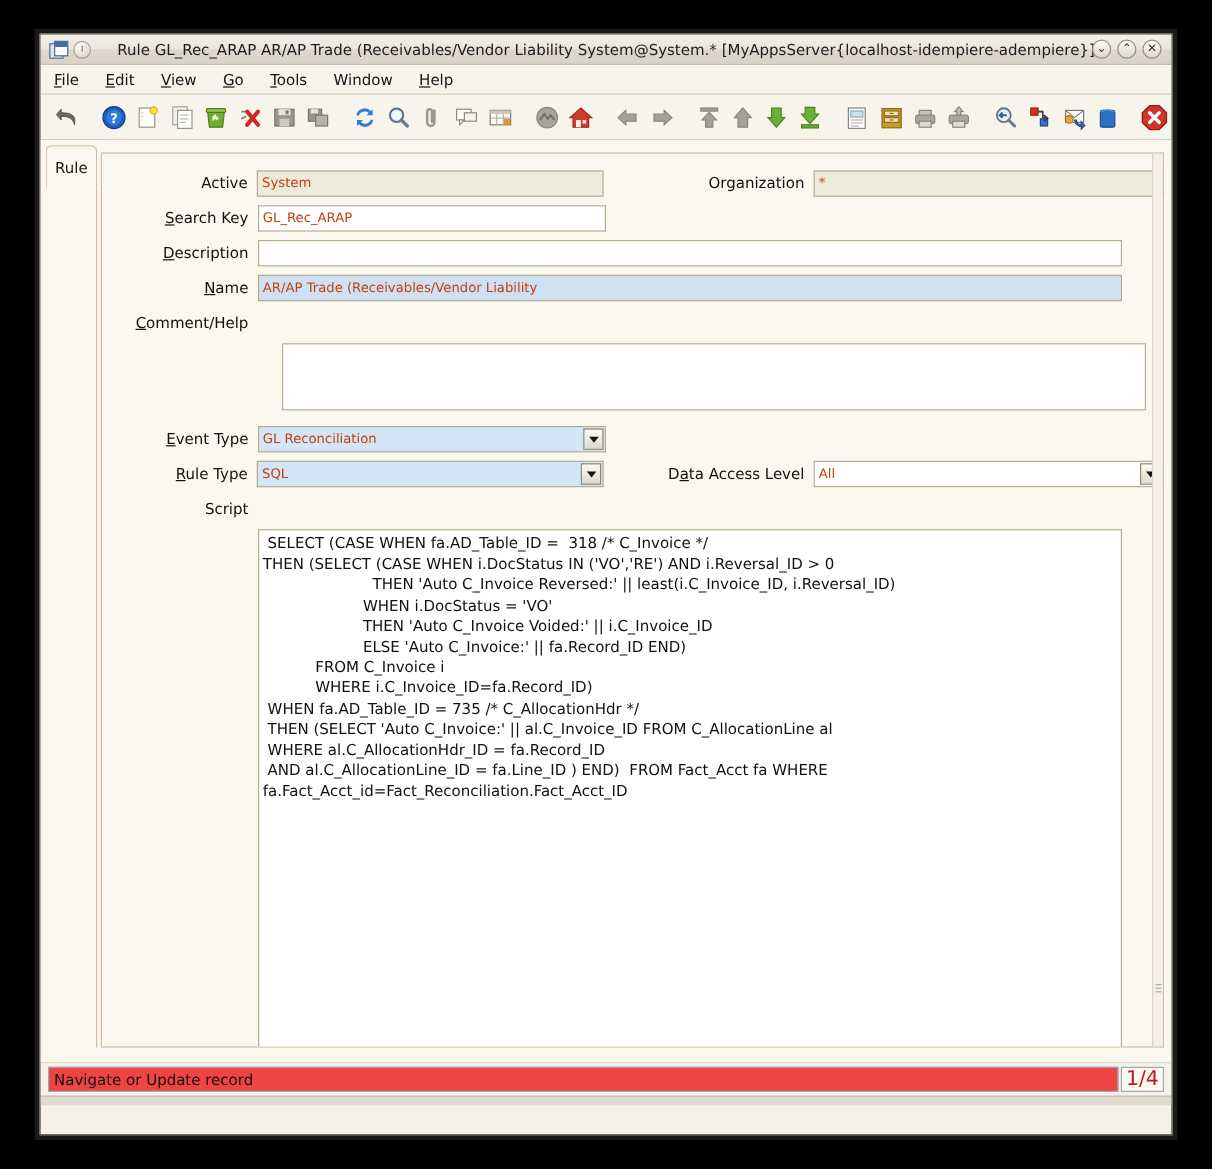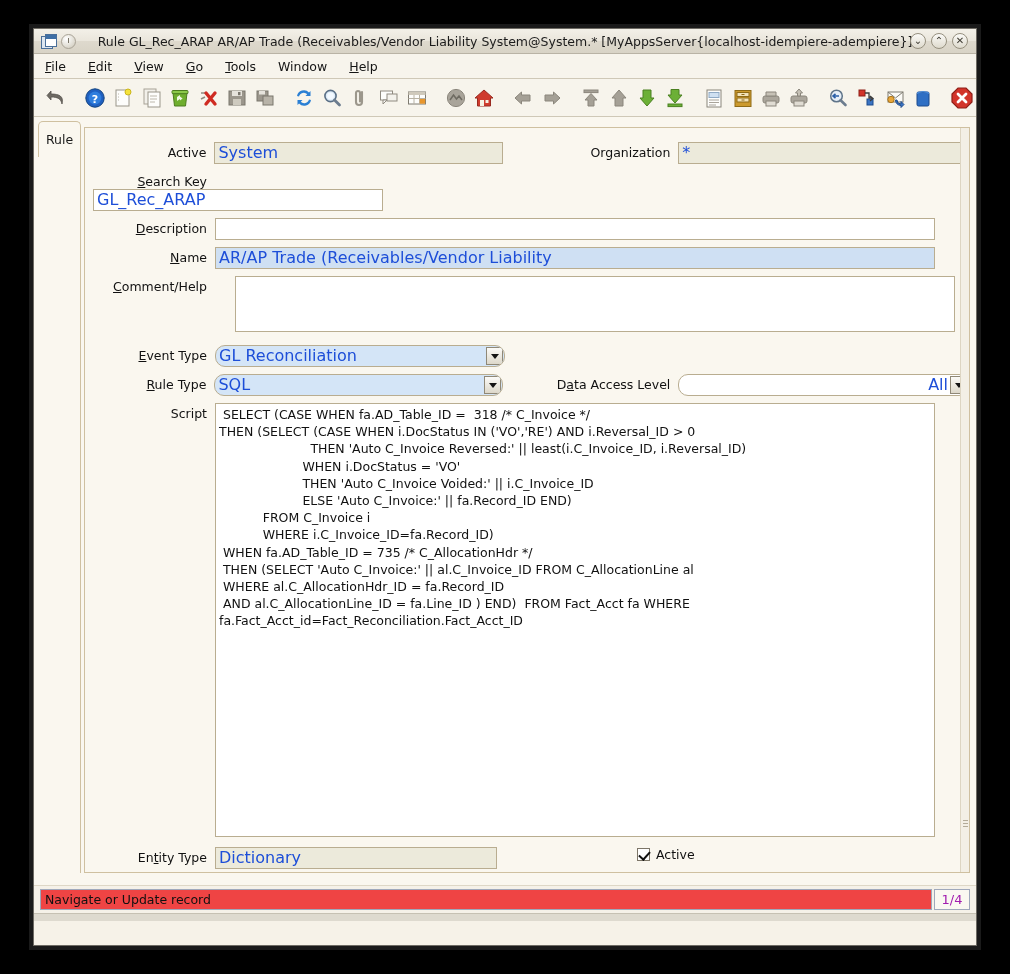--- a/index.html
+++ b/index.html
@@ -117,51 +117,52 @@
 
   
   .row { display: flex; align-items: flex-start; margin-bottom: 7px; }
   .lbl {
     font-size: 12.5px; color: #111; text-align: right;
     padding-top: 3px; white-space: nowrap;
   }
   .lbl u { text-decoration: underline; }
 
   .fld {
-    font-size: 16px; color: #1d4ed8;
+    font-size: 11px; color: #c2410c;
     border: 1px solid #b9ad90;
     background: #ffffff;
     height: 22px; line-height: 20px;
     padding: 0 3px;
     font-family: "DejaVu Sans", "Liberation Sans", sans-serif;
     overflow: hidden; white-space: nowrap;
   }
   .fld.ro { background: #eceadb; }
   .fld.sel { background: #cfe0f3; }
   .fld.combo {
-    background: #d4e5f7; position: relative; padding-right: 20px; border-radius: 10px;
+    background: #d4e5f7; position: relative; padding-right: 20px;
   }
   .fld.combo.plain { background: #ffffff; }
   .arrowbox {
     position: absolute; right: 1px; top: 1px; width: 17px; height: 18px;
     background: linear-gradient(to bottom,#fbfaf7,#ddd8ca);
     border: 1px solid #8f8877;
     display: flex; align-items: center; justify-content: center;
   }
   .arrowbox:after {
     content: ""; width: 0; height: 0;
     border-left: 4px solid transparent; border-right: 4px solid transparent;
     border-top: 5px solid #141414;
   }
   .ta {
     border: 1px solid #b9ad90; background: #ffffff;
     font-size: 12.5px; color: #111;
     padding: 2px 3px;
     white-space: pre; overflow: hidden;
     line-height: 17.2px;
+    margin-top: 28px;
   }
 
   .chkwrap { display: flex; align-items: center; gap: 6px; font-size: 12.5px; color: #111; }
   .chk {
     width: 13px; height: 13px; border: 1px solid #7d7668; background: #fff;
     position: relative;
   }
   .chk:after {
     content: ""; position: absolute; left: 3px; top: 0px;
     width: 5px; height: 9px; border: solid #111; border-width: 0 2px 2px 0;
@@ -187,21 +188,21 @@
     border-top: 1px solid #ded7c6;
   }
   #status-text {
     flex: 1; height: 21px; line-height: 19px;
     border: 1px solid #9fa8bb; background: #ef4444;
     font-size: 12.5px; color: #111; padding: 0 4px;
   }
   #status-count {
     width: 36px; height: 21px; line-height: 19px; margin-left: 2px;
     border: 1px solid #9fa8bb; background: #faf8f1;
-    font-size: 13px; color: #a21caf; text-align: center;
+    font-size: 17px; color: #b91c1c; text-align: center;
   }
   #bottom-strip {
     height: 8px; background: #dedacf; border-top: 1px solid #c6c1b3;
   }
 </style>
 </head>
 <body>
 
 <div id="desktop">
   <div id="window">
@@ -482,21 +483,21 @@
 
       <div id="panel">
 
         <div class="row" style="margin-top:14px;">
           <div class="lbl" style="width:122px;">Active</div>
           <div class="fld ro" style="width:290px; margin-left:8px;">System</div>
           <div class="lbl" style="width:150px; margin-left:18px;">Organization</div>
           <div class="fld ro" style="width:292px; margin-left:8px;">*</div>
         </div>
 
-        <div class="row" style="margin-top:6px;flex-direction:column;">
+        <div class="row" style="margin-top:6px;">
           <div class="lbl" style="width:122px;"><u>S</u>earch Key</div>
           <div class="fld" style="width:290px; margin-left:8px;">GL_Rec_ARAP</div>
         </div>
 
         <div class="row" style="margin-top:6px;">
           <div class="lbl" style="width:122px;"><u>D</u>escription</div>
           <div class="fld" style="width:720px; margin-left:8px;"></div>
         </div>
 
         <div class="row" style="margin-top:6px;">
@@ -517,21 +518,21 @@
           </div>
         </div>
 
         <div class="row" style="margin-top:6px;">
           <div class="lbl" style="width:122px;"><u>R</u>ule Type</div>
           <div class="fld combo" style="width:290px; margin-left:8px; position:relative;">
             <span>SQL</span>
             <span class="arrowbox"></span>
           </div>
           <div class="lbl" style="width:150px; margin-left:18px;">D<u>a</u>ta Access Level</div>
-          <div class="fld combo plain" style="width:292px; margin-left:8px; position:relative;text-align:right;">
+          <div class="fld combo plain" style="width:292px; margin-left:8px; position:relative;">
             <span>All</span>
             <span class="arrowbox"></span>
           </div>
         </div>
 
         <div class="row" style="margin-top:6px;">
           <div class="lbl" style="width:122px;">Script</div>
           <div class="ta" style="width:720px; height:434px; margin-left:8px;"> SELECT (CASE WHEN fa.AD_Table_ID =  318 /* C_Invoice */
 THEN (SELECT (CASE WHEN i.DocStatus IN ('VO','RE') AND i.Reversal_ID &gt; 0
                        THEN 'Auto C_Invoice Reversed:' || least(i.C_Invoice_ID, i.Reversal_ID)

